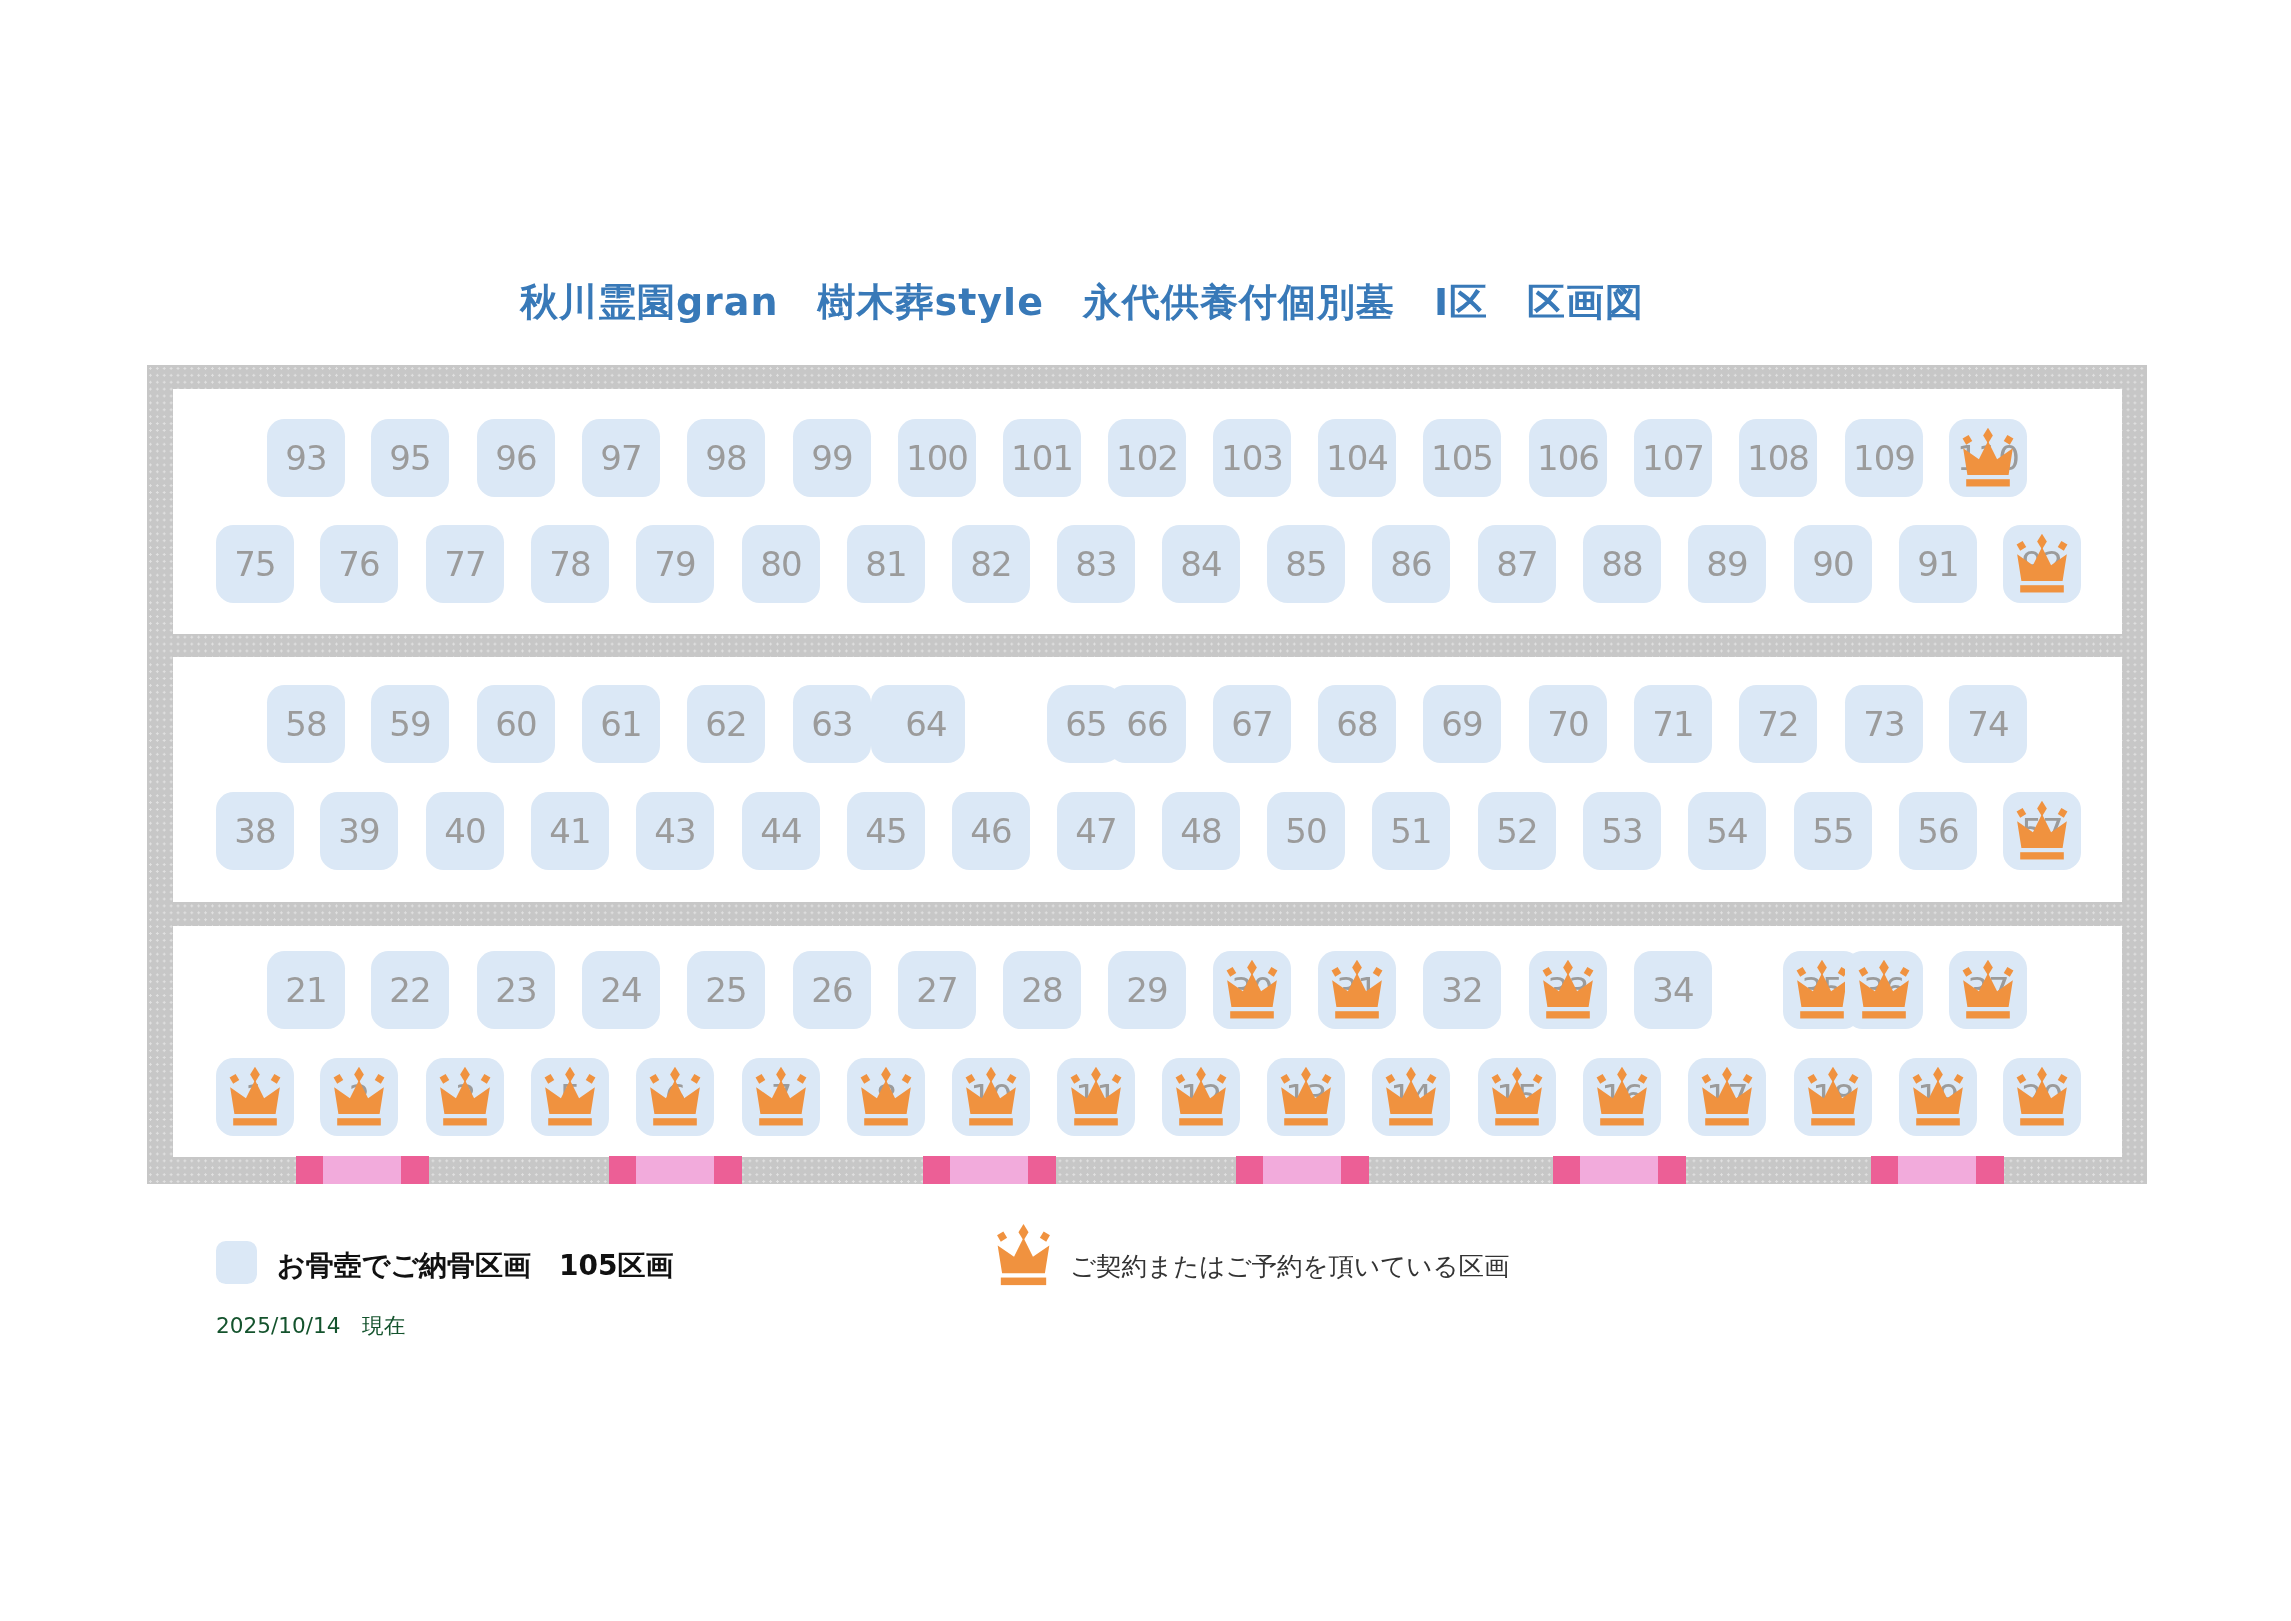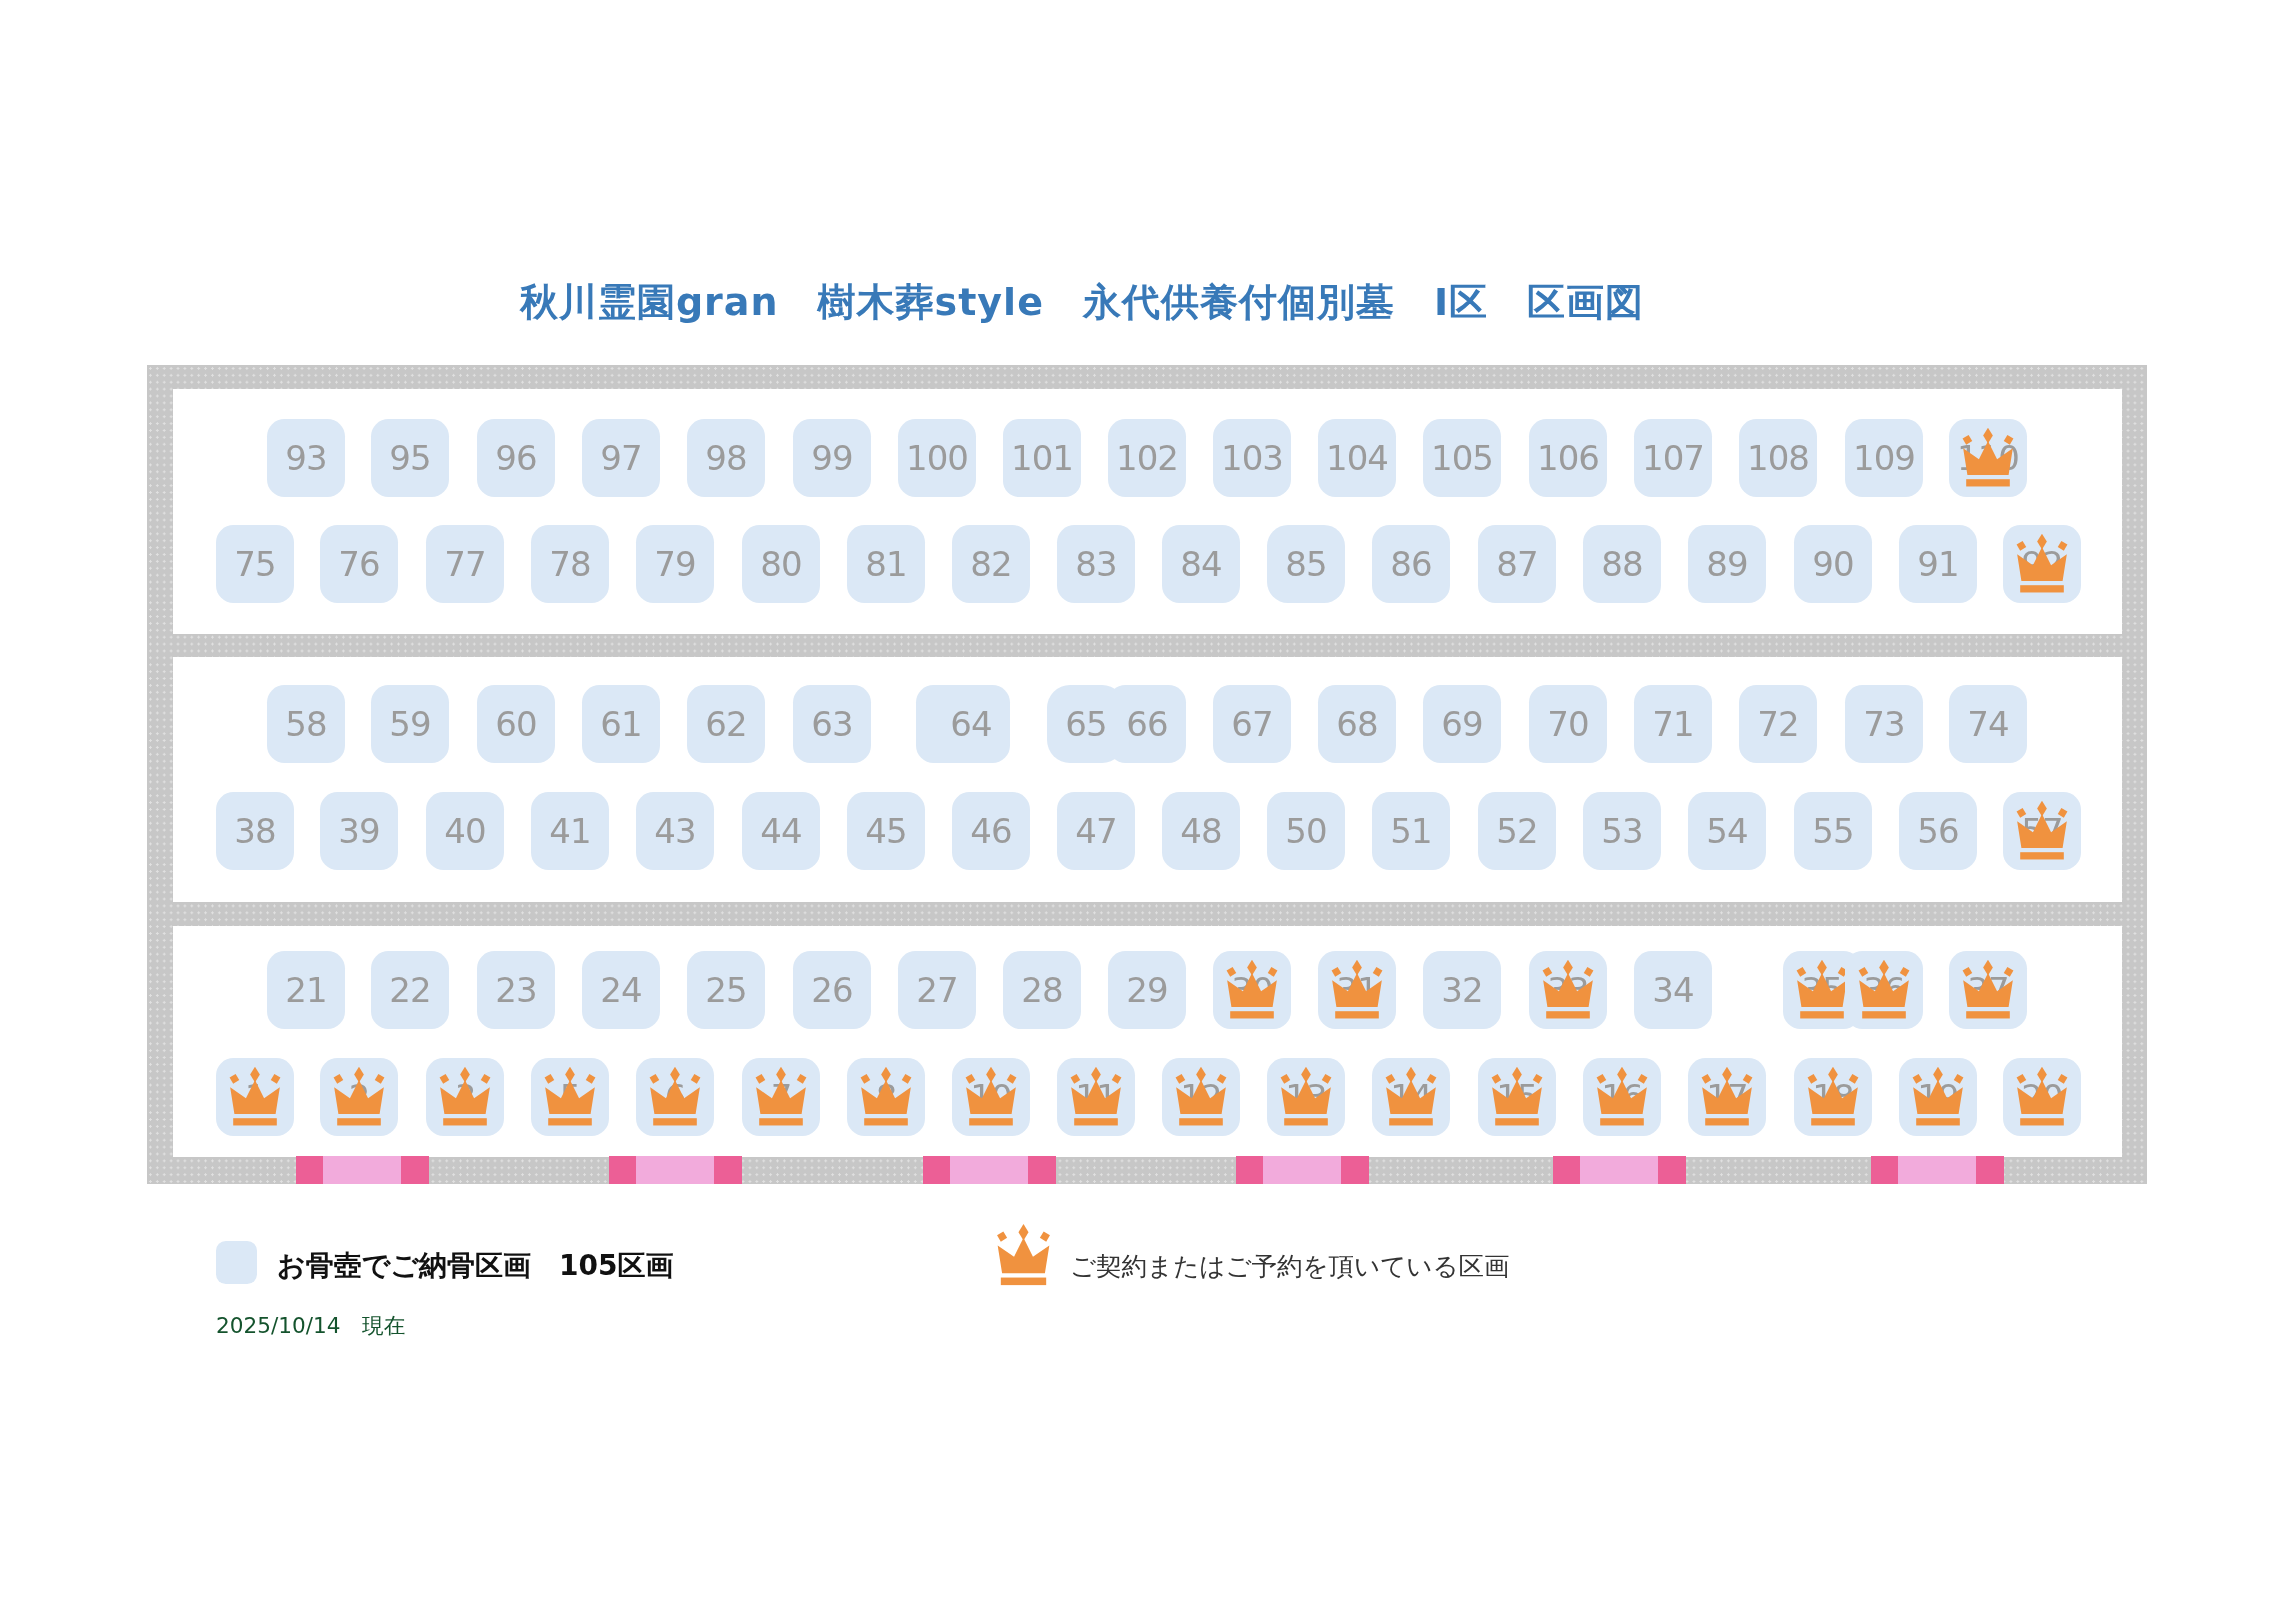--- a/index.html
+++ b/index.html
@@ -102,21 +102,21 @@
     </div>
     <div class="plot" style="left: 540px; top: 54px;">
       <span class="num">98</span>
     </div>
     <div class="plot" style="left: 646px; top: 54px;">
       <span class="num">99</span>
     </div>
     <div class="plot" style="left: 751px; top: 54px;">
       <span class="num">100</span>
     </div>
-    <div class="plot" style="left: 856px; top: 54px; border-radius: 16px;">
+    <div class="plot" style="left: 856px; top: 54px;">
       <span class="num">101</span>
     </div>
     <div class="plot" style="left: 961px; top: 54px;">
       <span class="num">102</span>
     </div>
     <div class="plot" style="left: 1066px; top: 54px;">
       <span class="num">103</span>
     </div>
     <div class="plot" style="left: 1171px; top: 54px;">
       <span class="num">104</span>
@@ -218,21 +218,21 @@
     </div>
     <div class="plot" style="left: 435px; top: 320px;">
       <span class="num">61</span>
     </div>
     <div class="plot" style="left: 540px; top: 320px;">
       <span class="num">62</span>
     </div>
     <div class="plot" style="left: 646px; top: 320px;">
       <span class="num">63</span>
     </div>
-    <div class="plot" style="left: 769px; top: 320px; padding-left: 16px;">
+    <div class="plot" style="left: 724px; top: 320px; padding-left: 16px;">
       <span class="num">64</span>
     </div>
     <div class="plot" style="left: 900px; top: 320px; border-radius: 23px;">
       <span class="num">65</span>
     </div>
     <div class="plot" style="left: 961px; top: 320px;">
       <span class="num">66</span>
     </div>
     <div class="plot" style="left: 1066px; top: 320px;">
       <span class="num">67</span>

